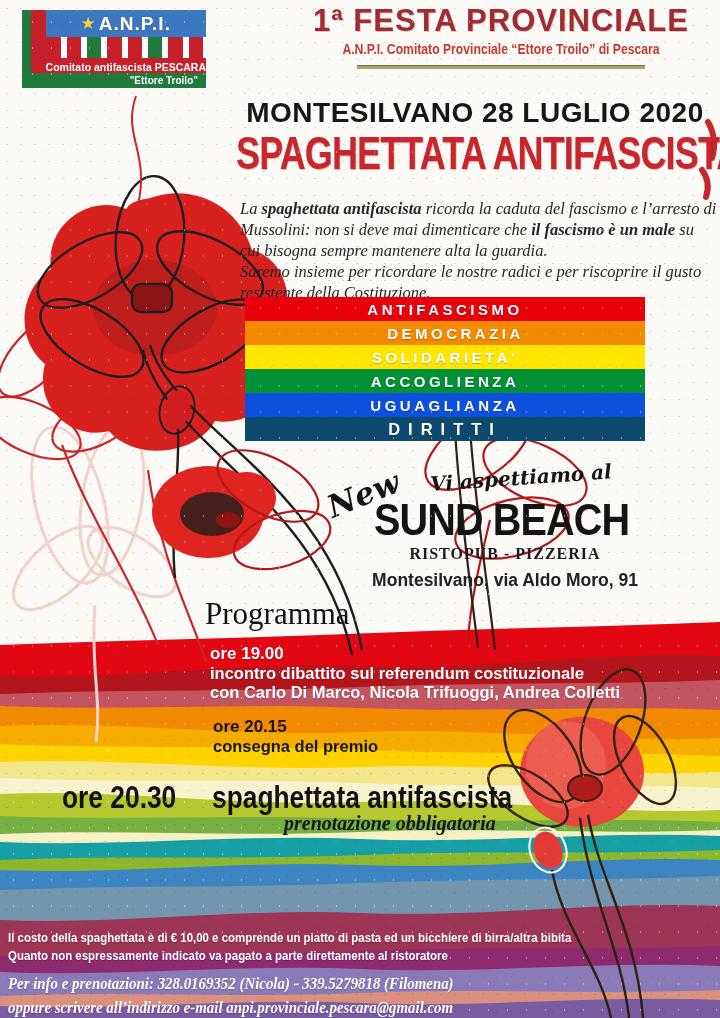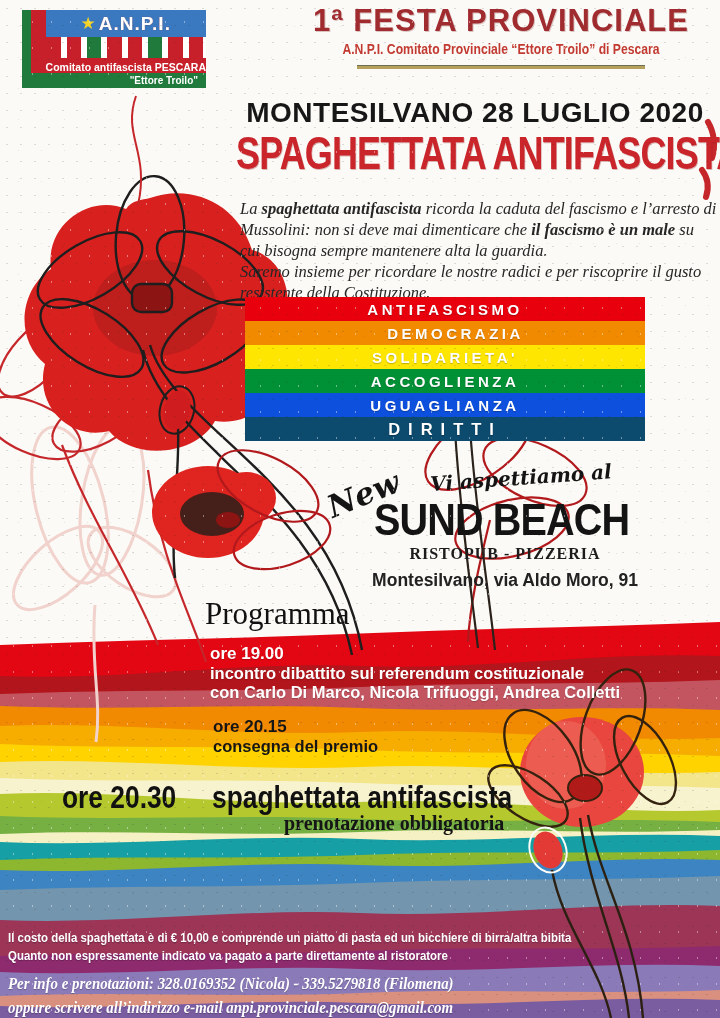--- a/index.html
+++ b/index.html
@@ -61,21 +61,21 @@
   .program-heading{left:205px;top:596px;font-family:"Liberation Serif",serif;font-weight:normal;font-size:31px;color:#111;}
 
   .prog{line-height:1.15;white-space:nowrap;}
   .prog .time{font-weight:bold;font-size:17px;}
   .prog .ln{font-weight:bold;font-size:16.5px;}
   .item1{left:210px;top:644px;color:#fff;text-shadow:0 1px 1px rgba(0,0,0,.2);}
   .item2{left:213px;top:709px;color:#151515;margin-top:8px;}
   .item2 .quote{font-size:18px;}
   .item3-time{left:62px;top:780px;font-size:31px;font-weight:900;color:#111;transform:scaleX(.85);transform-origin:left;white-space:nowrap;}
   .item3-title{left:212px;top:780px;font-size:31px;font-weight:900;color:#111;transform:scaleX(.85);transform-origin:left;white-space:nowrap;}
-  .item3-note{left:284px;top:812px;font-family:"Liberation Serif",serif;font-weight:bold;font-size:20px;color:#151515;white-space:nowrap;}
+  .item3-note{left:284px;top:812px;font-family:"Liberation Serif",serif;font-style:italic;font-weight:bold;font-size:20px;color:#151515;white-space:nowrap;}
   .item4{left:62px;top:839px;color:#fff;text-shadow:0 1px 1px rgba(0,0,0,.18);}
   .item4 .big{font-size:20px;}
 
   .cost{left:8px;top:929px;color:#fff;font-weight:bold;font-size:13px;line-height:1.35;transform:scaleX(.88);transform-origin:left;white-space:nowrap;text-shadow:0 1px 1px rgba(0,0,0,.25);}
   .info{left:8px;top:972px;color:#fff;font-family:"Liberation Serif",serif;font-style:italic;font-weight:bold;font-size:16px;line-height:1.5;transform:scaleX(.93);transform-origin:left;white-space:nowrap;text-shadow:0 1px 1px rgba(0,0,0,.25);}
 </style>
 </head>
 <body>
 
 <div class="poster">

